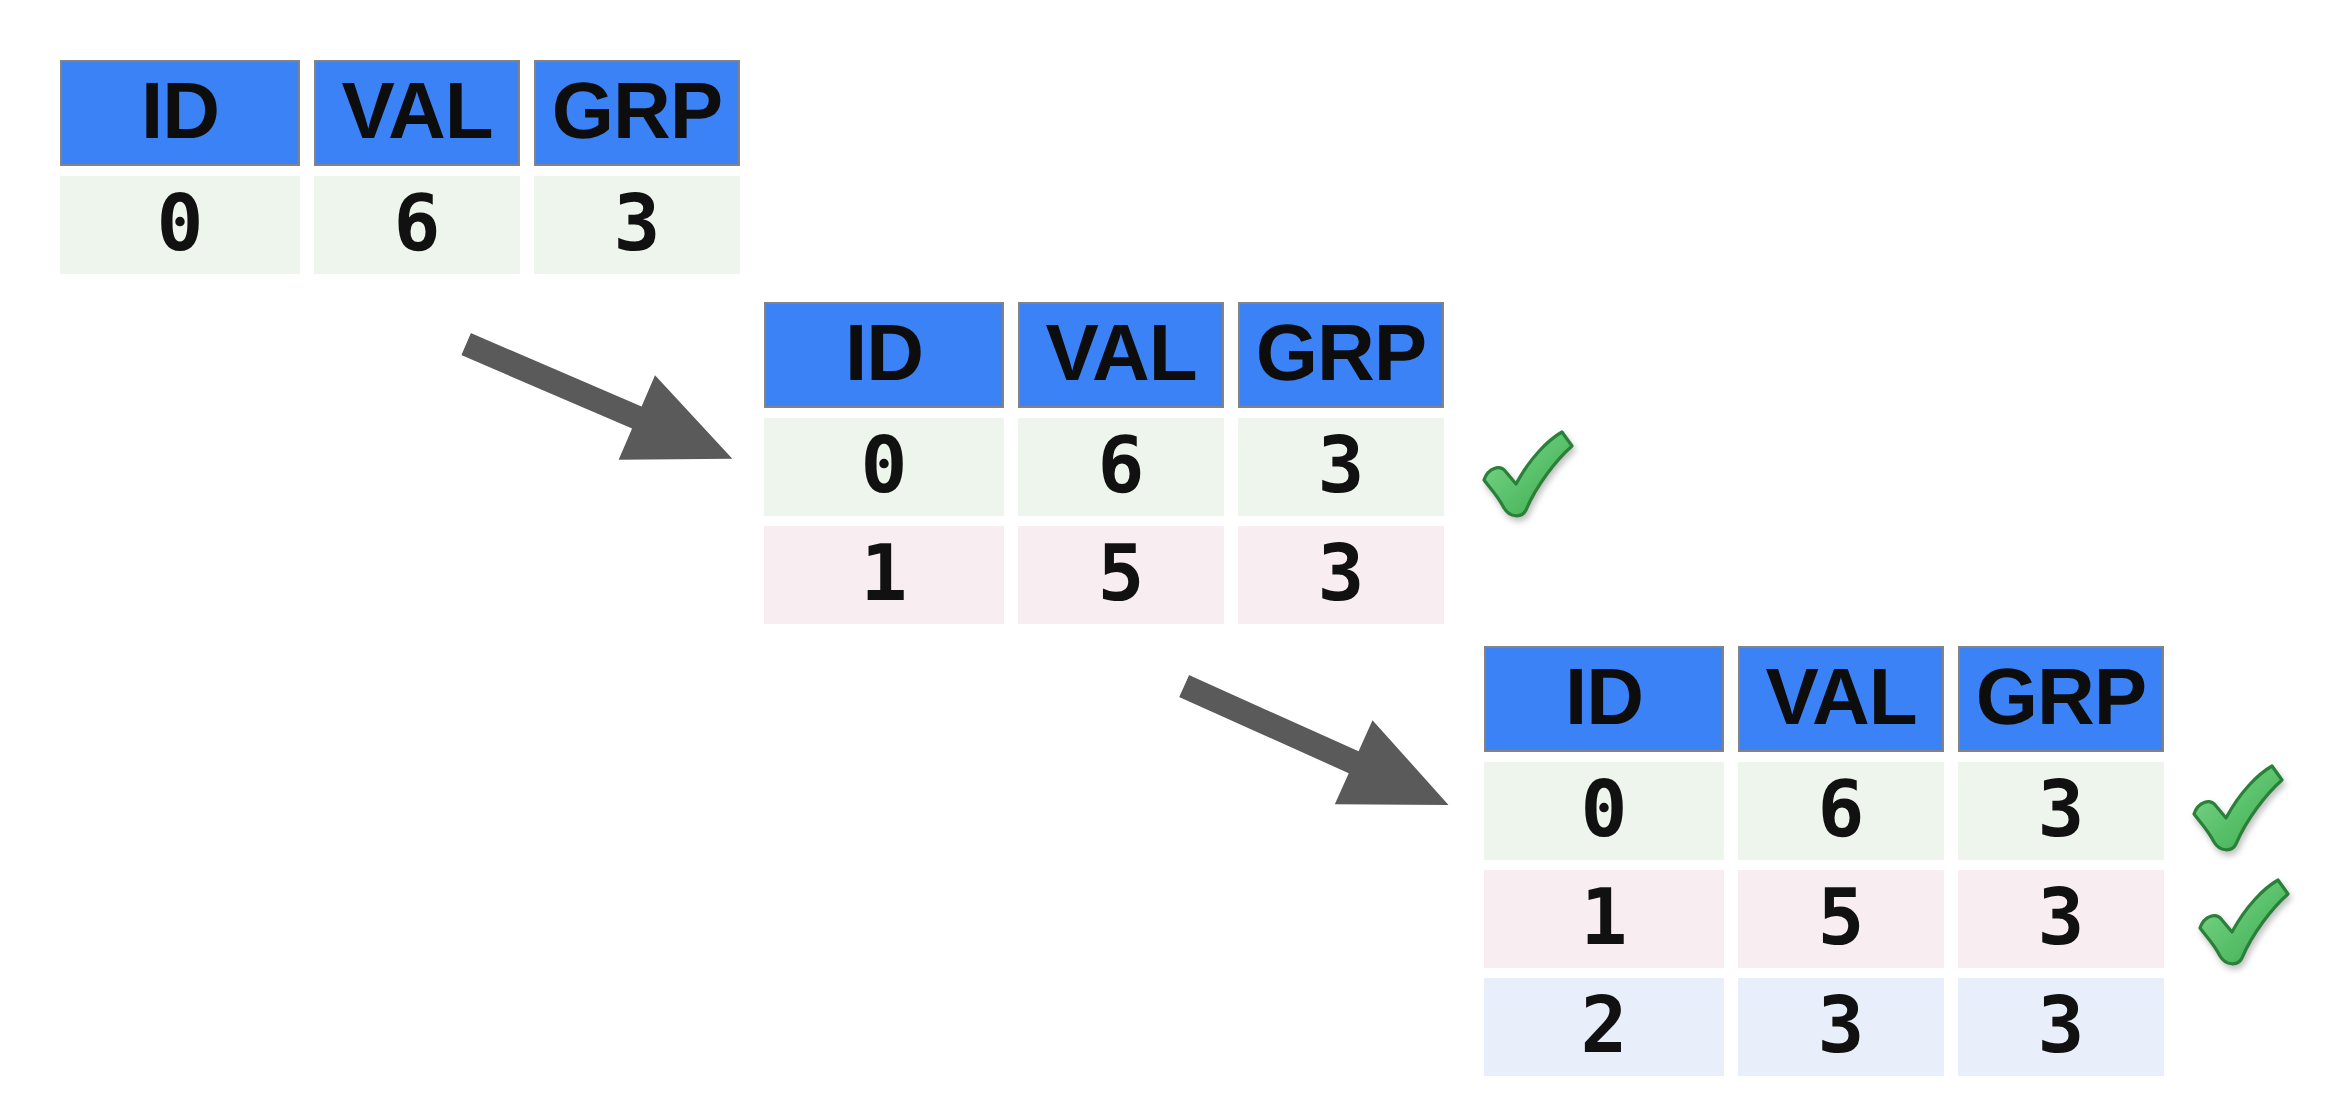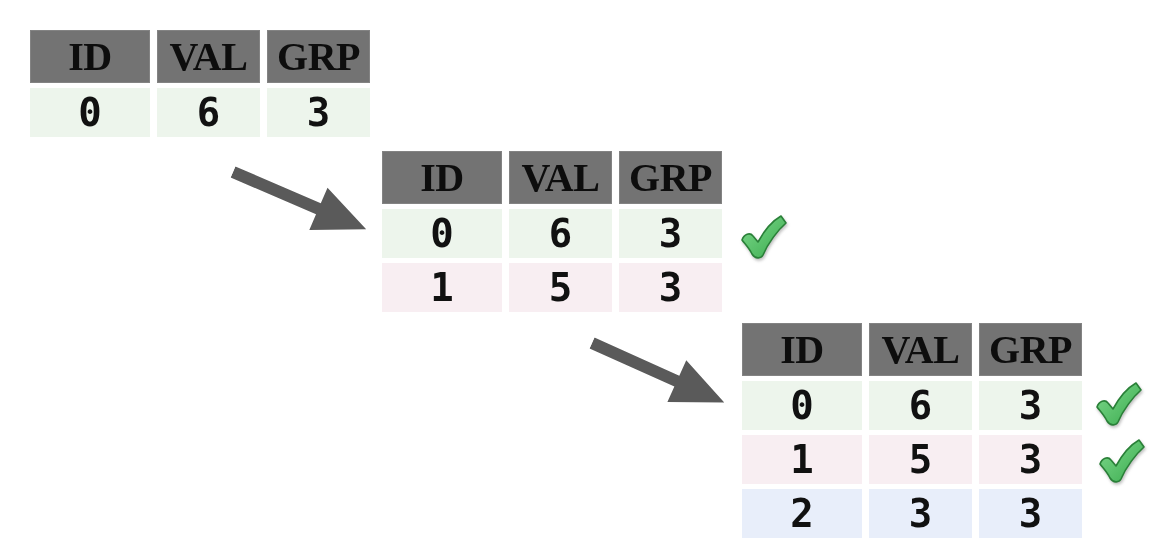--- a/index.html
+++ b/index.html
@@ -12,28 +12,27 @@
   }
   .tbl{
     position:absolute;
     display:grid;
     grid-template-columns:120px 103px 103px;
     grid-template-rows:53px;
     grid-auto-rows:49px;
     gap:5px 7px;
   }
   .th{
-    background:#737373;
+    background:#3b82f6;
     border:1px solid #838383;
     box-sizing:border-box;
     display:flex;align-items:center;justify-content:center;
     font-weight:bold;font-size:40px;
     color:#0d0d0d;
     letter-spacing:-0.5px;
-    font-family:Liberation Serif, serif;
   }
   .td{
     display:flex;align-items:center;justify-content:center;
     font-family:"DejaVu Sans Mono",monospace;
     font-weight:bold;font-size:39px;
     color:#111111;
   }
   .green{background:#edf5ec;}
   .pink{background:#f8eef2;}
   .blue{background:#e8eefa;}

